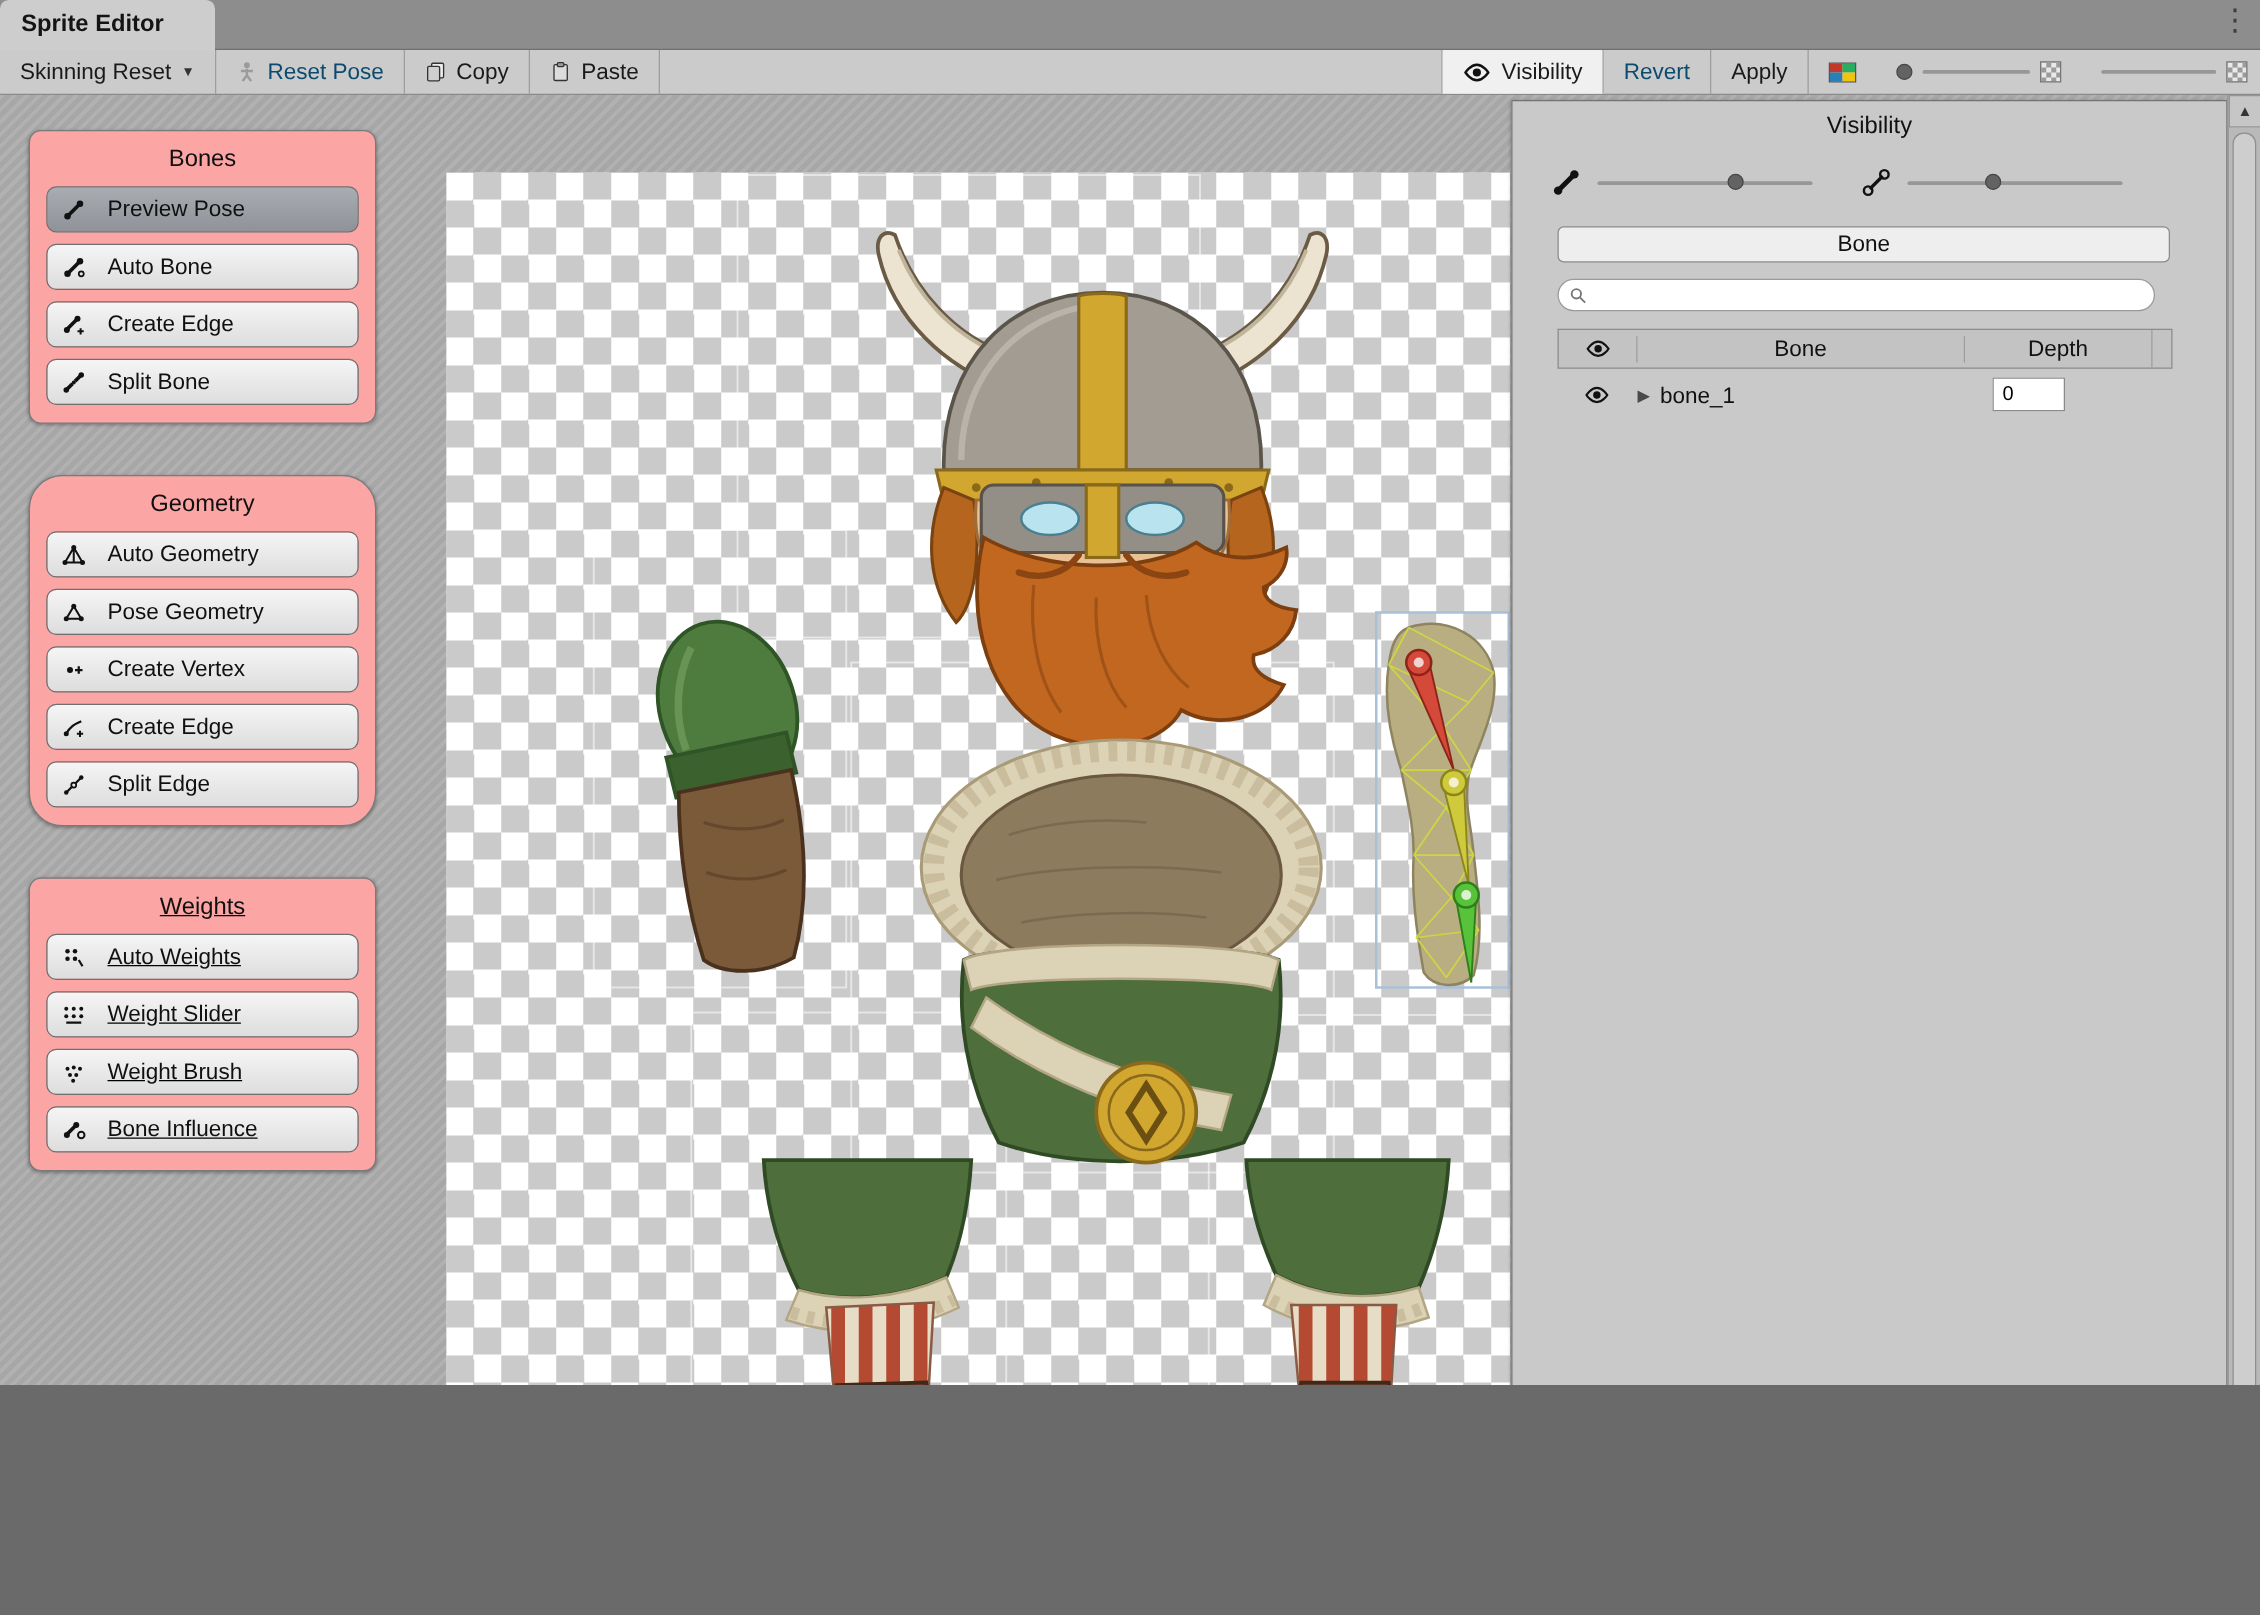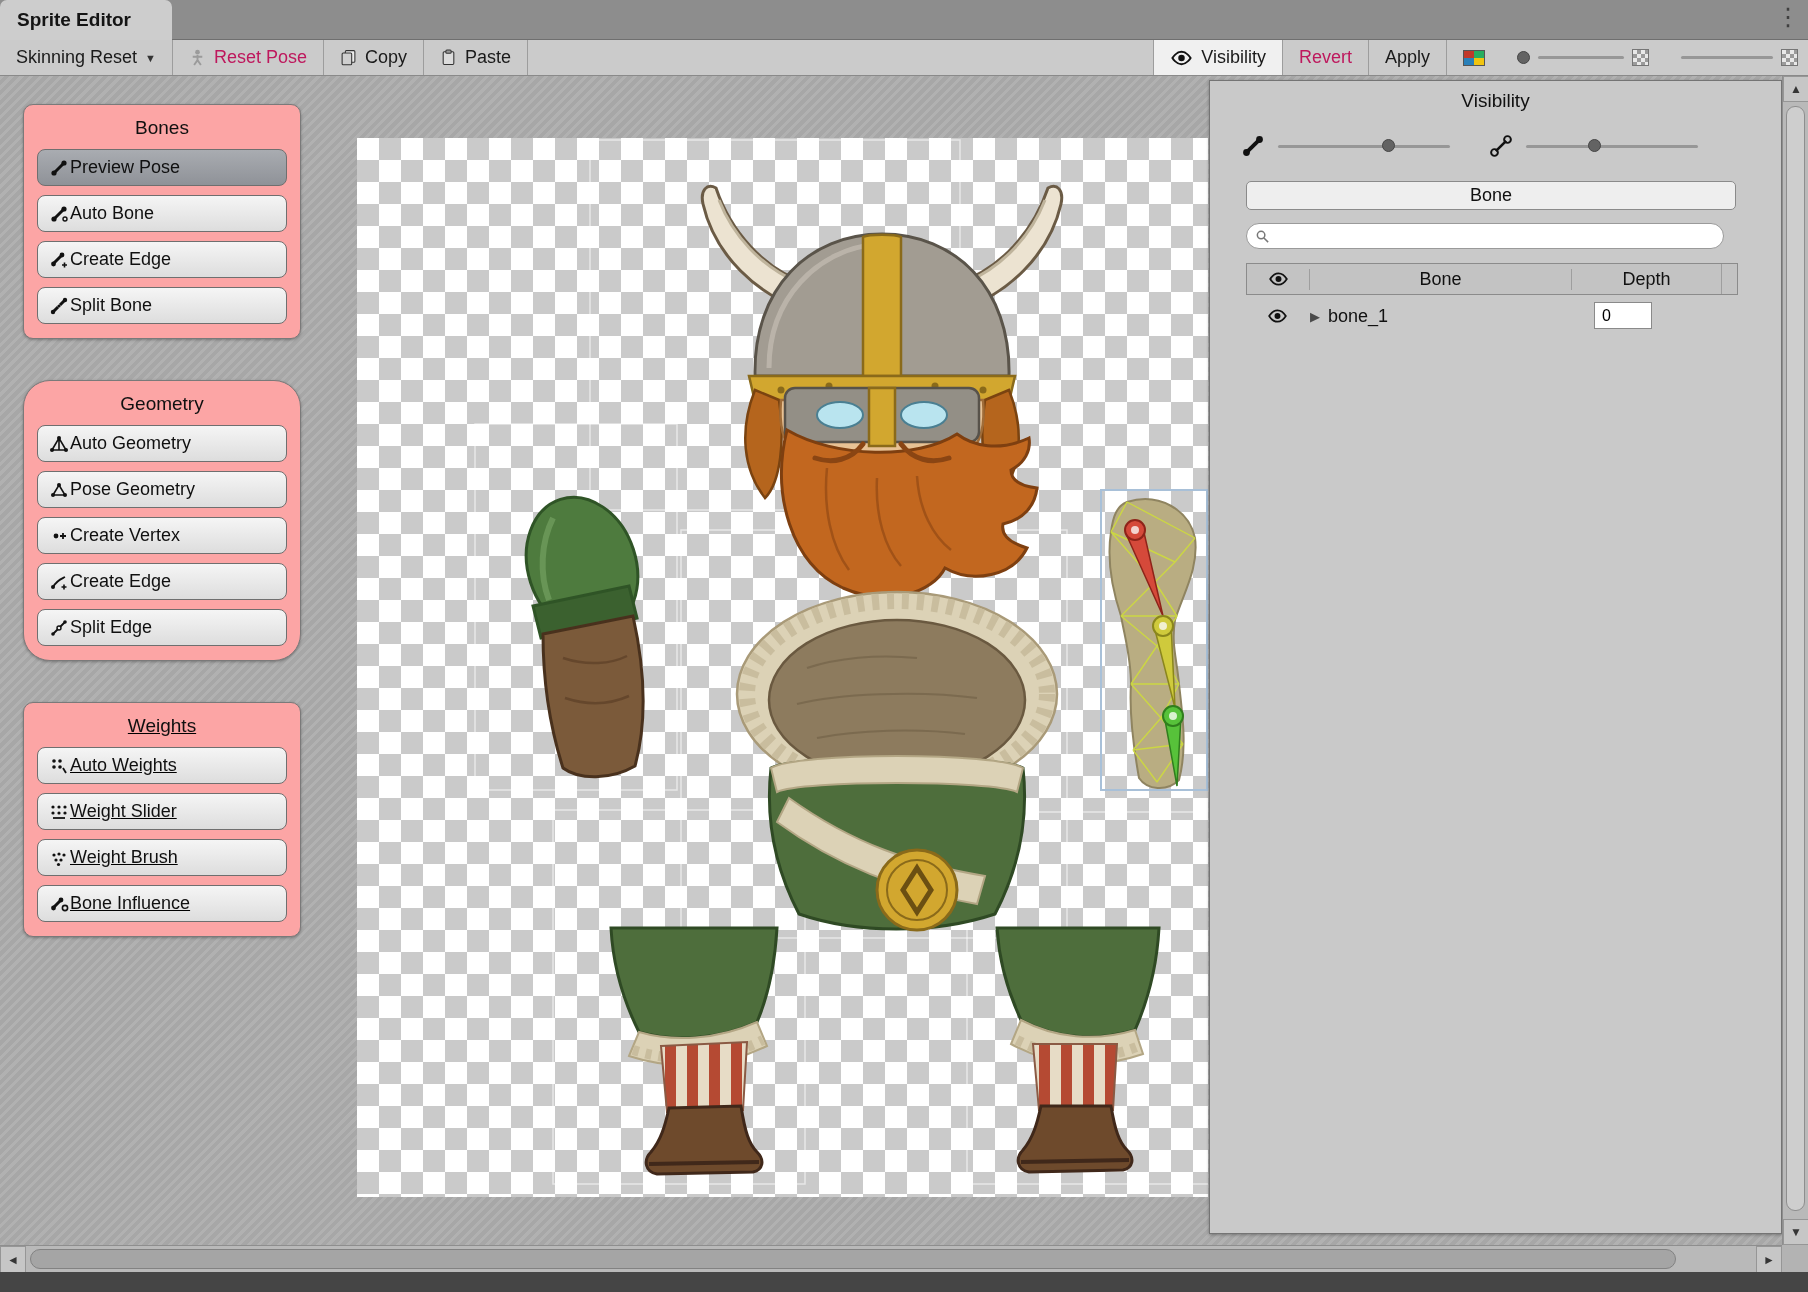--- a/index.html
+++ b/index.html
@@ -1,51 +1,51 @@
 <!DOCTYPE html>
 <html><head>
 <meta charset="utf-8">
 <style>
   * { margin:0; padding:0; box-sizing:border-box; }
   html,body { width:1808px; height:1292px; }
   body { font-family:"Liberation Sans", sans-serif; background:#6a6a6a; }
-  .app { position:relative; width:1808px; height:1292px; overflow:hidden; background:#5a5a5a; }
+  .app { position:relative; width:1808px; height:1108px; overflow:hidden; background:#5a5a5a; }
 
   
   .titlebar { position:absolute; left:0; top:0; width:1808px; height:40px; background:#8d8d8d; border-bottom:1px solid #6f6f6f; }
   .tab { position:absolute; left:0; top:0; height:40px; width:172px; background:#cdcdcd; border-radius:7px 7px 0 0;
          display:flex; align-items:center; padding-left:17px; font-size:19px; font-weight:600; color:#141414; }
   .kebab { position:absolute; right:8px; top:5px; font-size:24px; color:#3f3f3f; line-height:1; }
 
   
   .toolbar { position:absolute; left:0; top:40px; width:1808px; height:36px; background:#cbcbcb; border-bottom:1px solid #8a8a8a;
              display:flex; align-items:stretch; font-size:18px; color:#1a1a1a; }
   .tb-item { display:flex; align-items:center; gap:8px; padding:0 16px; white-space:nowrap; cursor:default; }
   .tb-sep { border-right:1px solid #9d9d9d; }
-  .muted { color:#be185d; }
+  .muted { color:#0c4a6e; }
   .tb-right { margin-left:auto; display:flex; align-items:stretch; }
   .visibility-btn { background:#f0f0f0; border-left:1px solid #9d9d9d; border-right:1px solid #9d9d9d; }
   .dd-arrow { font-size:11px; color:#333; }
   .color-swatch { width:22px; height:16px; border:1px solid #555; display:grid; grid-template-columns:1fr 1fr; grid-template-rows:1fr 1fr; }
   .color-swatch i:nth-child(1){background:#c0392b;} .color-swatch i:nth-child(2){background:#27ae60;}
   .color-swatch i:nth-child(3){background:#2980b9;} .color-swatch i:nth-child(4){background:#f1c40f;}
   .knob { width:13px; height:13px; border-radius:50%; background:#636363; border:1px solid #454545; flex:none; }
   .track { height:3px; background:#979797; border-radius:2px; flex:none; }
   .checker-swatch { width:17px; height:17px; border:1px solid #767676; flex:none;
                     background:repeating-conic-gradient(#9b9b9b 0% 25%, #e9e9e9 0% 50%) 0 0/8px 8px; }
 
   
   .workspace { position:absolute; left:0; top:76px; width:1782px; height:1169px;
                background:repeating-linear-gradient(135deg,#b1b1b1 0 3px,#a7a7a7 3px 7px); }
 
   
   .toolbox { position:absolute; width:278px; background:#fca5a5; border:1px solid #7a7a7a; border-radius:10px;
              padding:8px 13px 14px; box-shadow:0 1px 3px rgba(0,0,0,.3); }
   .toolbox h3 { text-align:center; font-size:19px; font-weight:400; color:#101010; margin:4px 0 10px; }
-  .toolbtn { display:flex; align-items:center; gap:1px; height:37px; margin-top:9px; padding:0 11px;
+  .toolbtn { display:flex; align-items:center; gap:17px; height:37px; margin-top:9px; padding:0 11px;
              background:linear-gradient(#f5f5f5,#dddddd); border:1px solid #6f6f6f; border-radius:8px;
              font-size:18px; color:#101010; cursor:default; }
   .toolbtn.active { background:linear-gradient(#a9acb1,#8f9298); }
   .toolbtn svg { width:20px; height:20px; flex:none; }
 
   
   .checker { position:absolute; left:357px; top:138px; width:851px; height:1059px;
              background:repeating-conic-gradient(#cacaca 0% 25%, #ffffff 0% 50%) 0 0/44px 44px; }
   .sprite-art { position:absolute; left:357px; top:138px; width:851px; height:1059px; overflow:hidden; }
 

